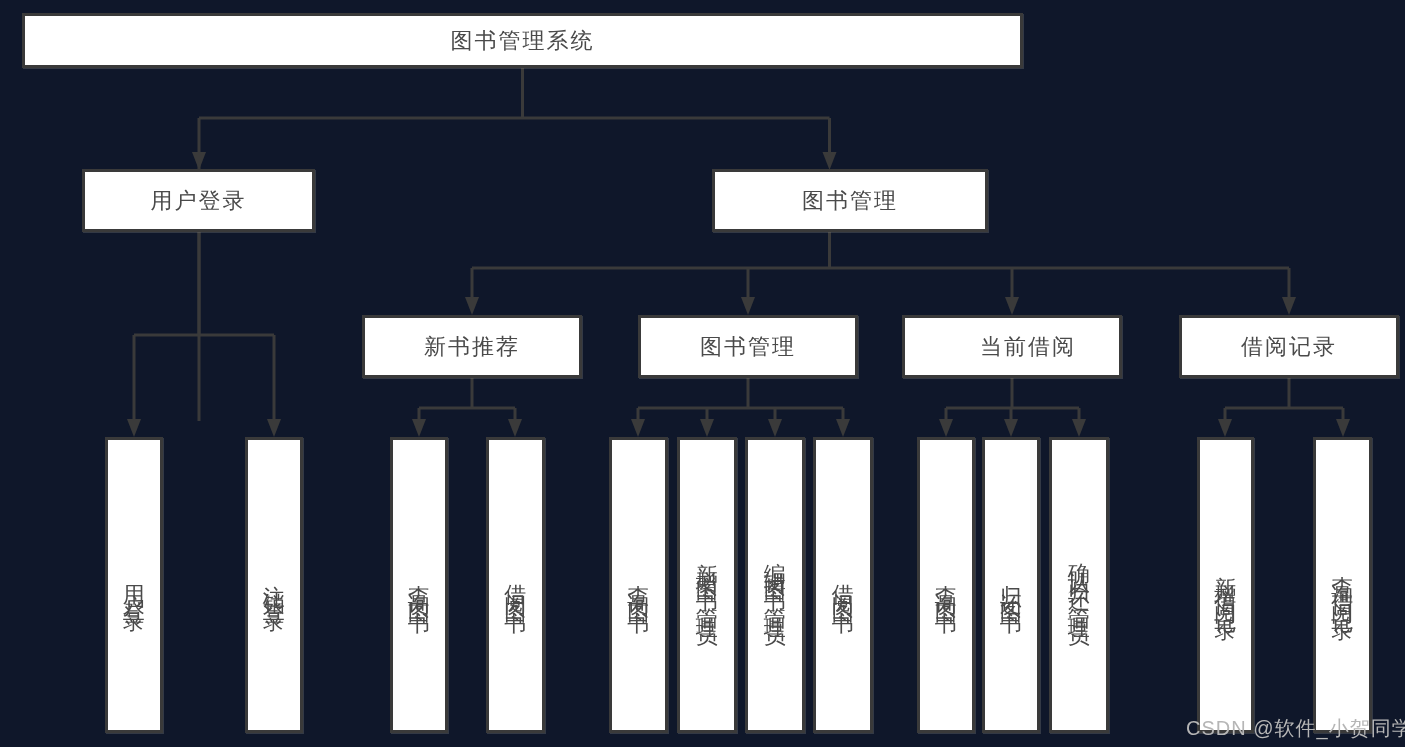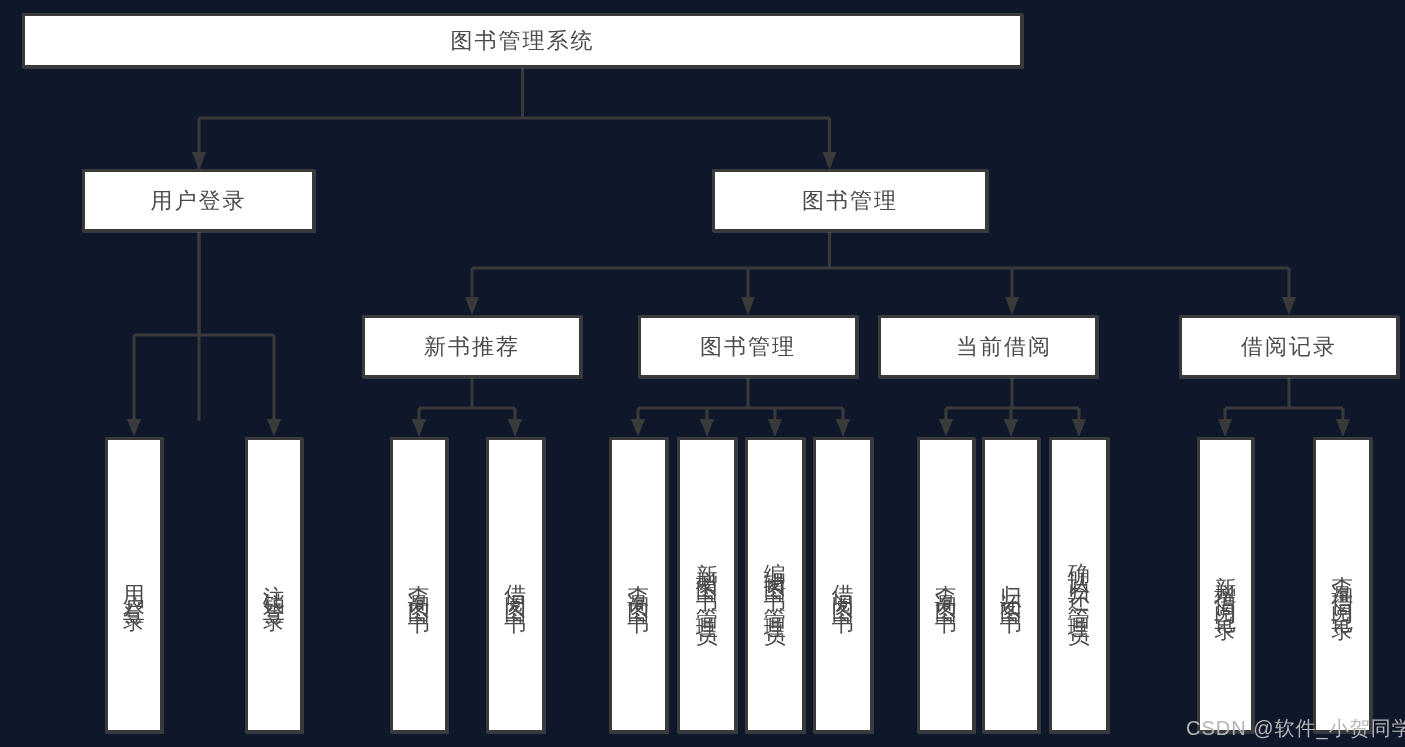--- a/index.html
+++ b/index.html
@@ -28,21 +28,21 @@
     font-size: 22px;
     letter-spacing: 2px;
     box-shadow: 1px 1px 0 rgba(120,120,120,0.35);
   }
   .box.root  { left: 22px;  top: 13px;  width: 1001px; height: 55px; }
   .box.l2a   { left: 82px;  top: 169px; width: 233px;  height: 63px; }
   .box.l2b   { left: 712px; top: 169px; width: 276px;  height: 63px; }
   .box.l3    { top: 315px; height: 63px; width: 220px; }
   .box.l3a   { left: 362px; }
   .box.l3b   { left: 638px; }
-  .box.l3c   { left: 878px; padding-left: 32px; }
+  .box.l3c   { left: 902px; padding-left: 32px; }
   .box.l3d   { left: 1179px; }
   .box.leaf  { top: 437px; height: 296px; letter-spacing: 0; }
   .leaf span {
     writing-mode: vertical-rl;
     font-size: 22px;
     line-height: 1.15;
     letter-spacing: 9px;
     color: #4a4a4a;
     white-space: nowrap;
   }

